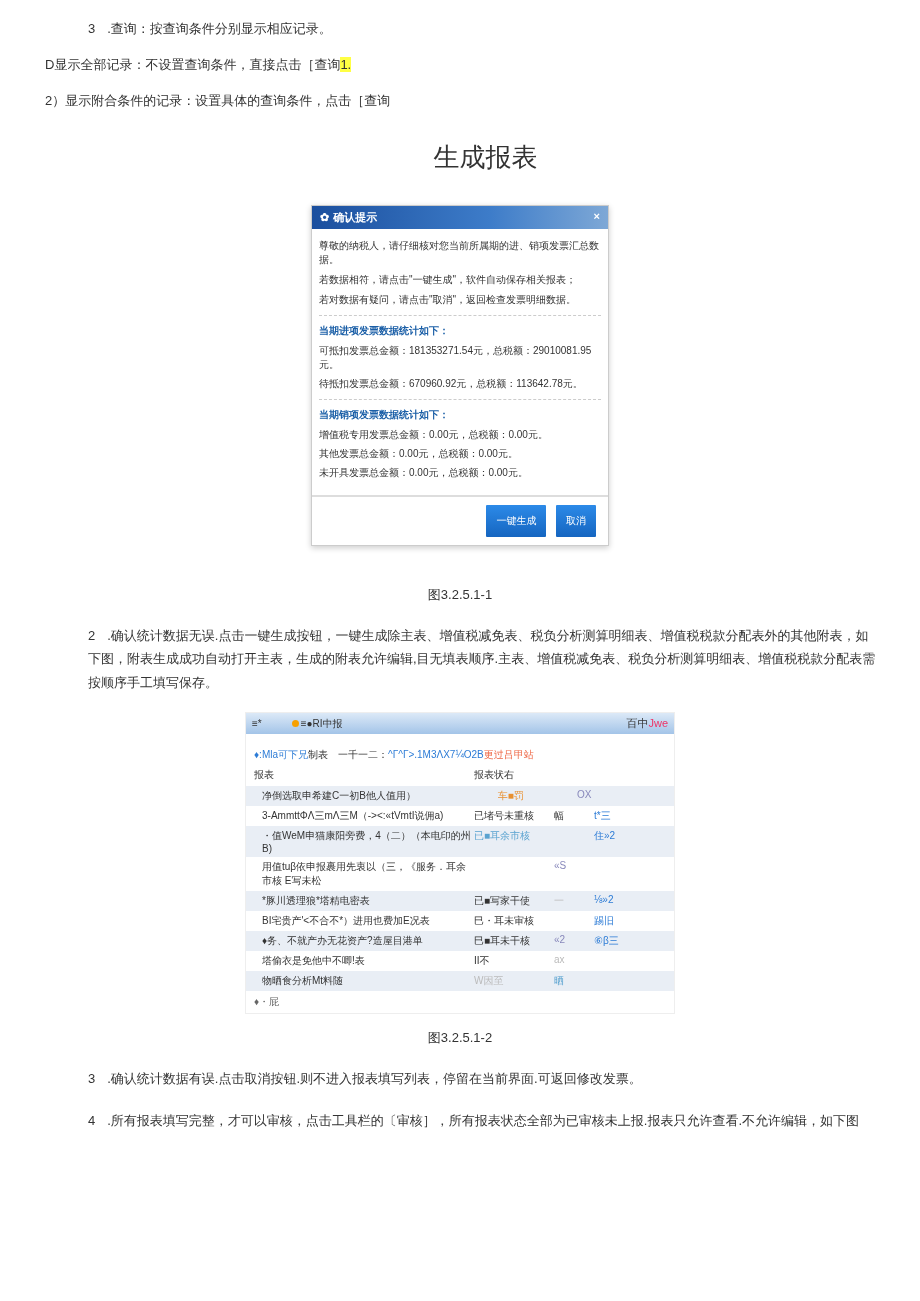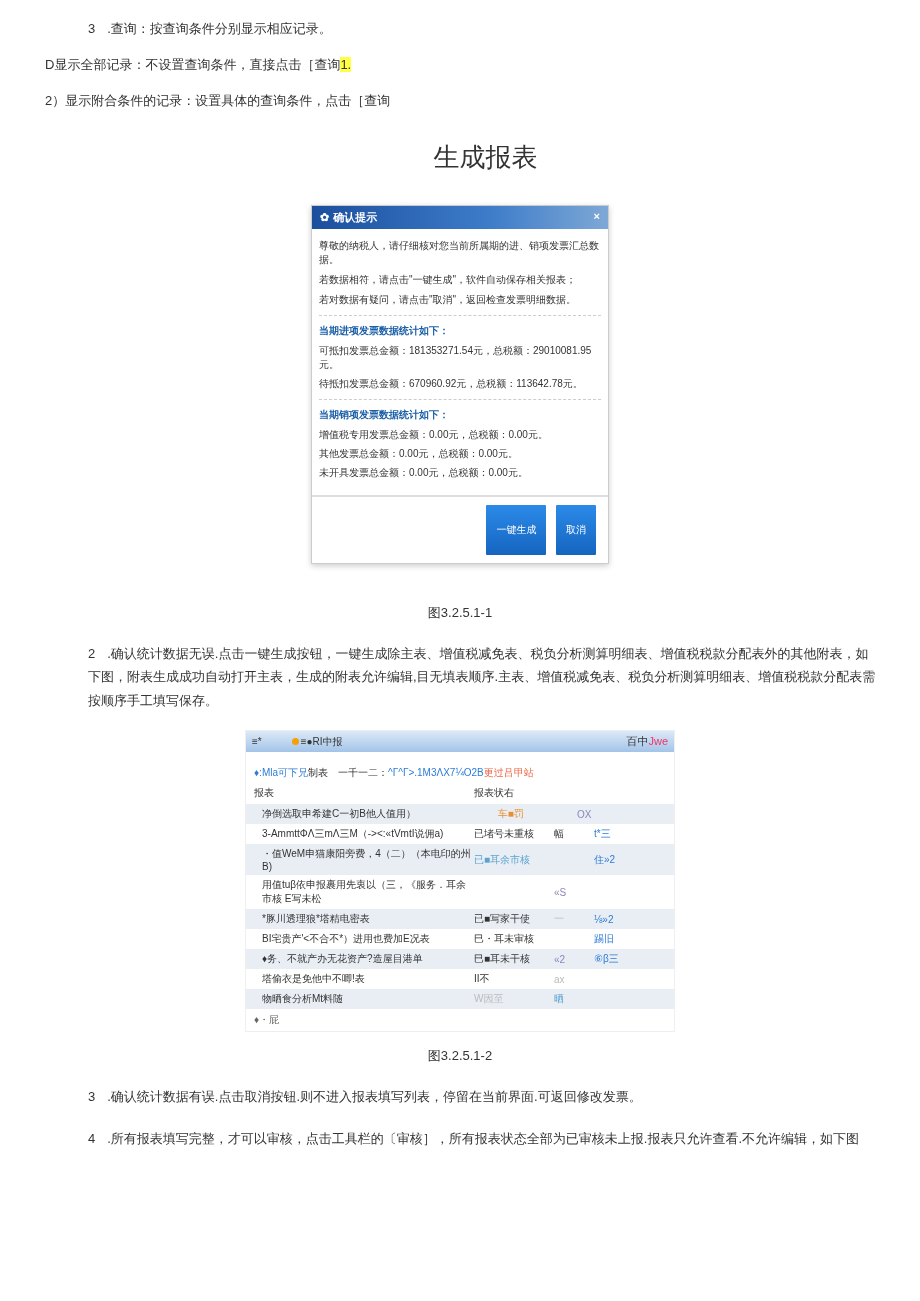--- a/index.html
+++ b/index.html
@@ -12,36 +12,36 @@
     .title-gen { font-size: 26px; text-align: center; margin: 30px 0 30px 11px; font-weight: normal; padding-left: 40px; }
     .dialog { width: 298px; margin: 0 auto 40px auto; border: 1px solid #ccc; box-shadow: 0 2px 6px rgba(0,0,0,.2); }
     .dlg-header { background: linear-gradient(to right, #1b4f9e, #3d7cc9 60%, #7ea8d6); color: #fff; padding: 4px 8px; font-size: 11px; font-weight: bold; display: flex; justify-content: space-between; }
     .dlg-header .gear { margin-right: 4px; }
     .dlg-body { padding: 10px 7px; font-size: 10px; color: #333; }
     .dlg-body .intro p { margin-bottom: 6px; }
     .dlg-sec { border-top: 1px dashed #ccc; margin-top: 8px; padding-top: 8px; }
     .dlg-sec .h { color: #1b5fa7; font-weight: bold; margin-bottom: 6px; }
     .dlg-sec p { margin-bottom: 5px; }
     .dlg-foot { border-top: 2px solid #ddd; padding: 8px 12px; text-align: right; }
-    .btn-blue { display: inline-block; background: linear-gradient(#2c8ae8,#1565c0); color: #fff; font-size: 10px; padding: 18px 10px; margin-left: 6px; border-radius: 1px; }
+    .btn-blue { display: inline-block; background: linear-gradient(#2c8ae8,#1565c0); color: #fff; font-size: 10px; padding: 9px 10px; margin-left: 6px; border-radius: 1px; }
     .cap { text-align: center; margin: 15px 0 20px; }
     .para { margin-left: 88px; margin-right: 40px; margin-bottom: 18px; line-height: 1.8; }
     .para .no { margin-right: 12px; }
     .tbl-container { width: 430px; margin: 0 auto 15px auto; border: 1px solid #eee; }
     .tbl-header { background: linear-gradient(to bottom, #dce9f7, #a3c4e8); padding: 3px 6px; font-size: 10px; display: flex; align-items: center; }
     .tbl-header .dot { width: 7px; height: 7px; background: #f7a000; border-radius: 50%; display: inline-block; margin: 0 2px 0 30px; }
     .tbl-header .jwe { margin-left: auto; color: #e36; font-size: 11px; }
     .tbl-header .jwe .n { color: #333; }
     .tbl-sub { padding: 14px 8px 2px; font-size: 10px; }
     .tbl-sub .blue { color: #2d7cd6; }
     .tbl-sub .red { color: #e64; }
     .tbl-head-row { display: flex; font-size: 10px; color: #333; padding: 4px 8px; }
     .tbl-head-row .c1 { width: 220px; }
     .tbl-head-row .c2 { width: 80px; }
-    .row { display: flex; font-size: 10px; padding: 3px 8px 3px 16px; align-items: center; }
+    .row { display: flex; font-size: 10px; padding: 3px 8px 3px 16px; }
     .row.alt { background: #e9eef5; }
     .row .c1 { width: 212px; }
     .row .c2 { width: 80px; }
     .row .c3 { width: 40px; }
     .row .c4 { width: 50px; color: #2d7cd6; }
     .orange { color: #e89030; margin-left: 26px; }
     .ltblue { color: #5aa3d0; }
     .teal { color: #3aa; }
     .pink { color: #e86; }
     .gray { color: #bbb; }

